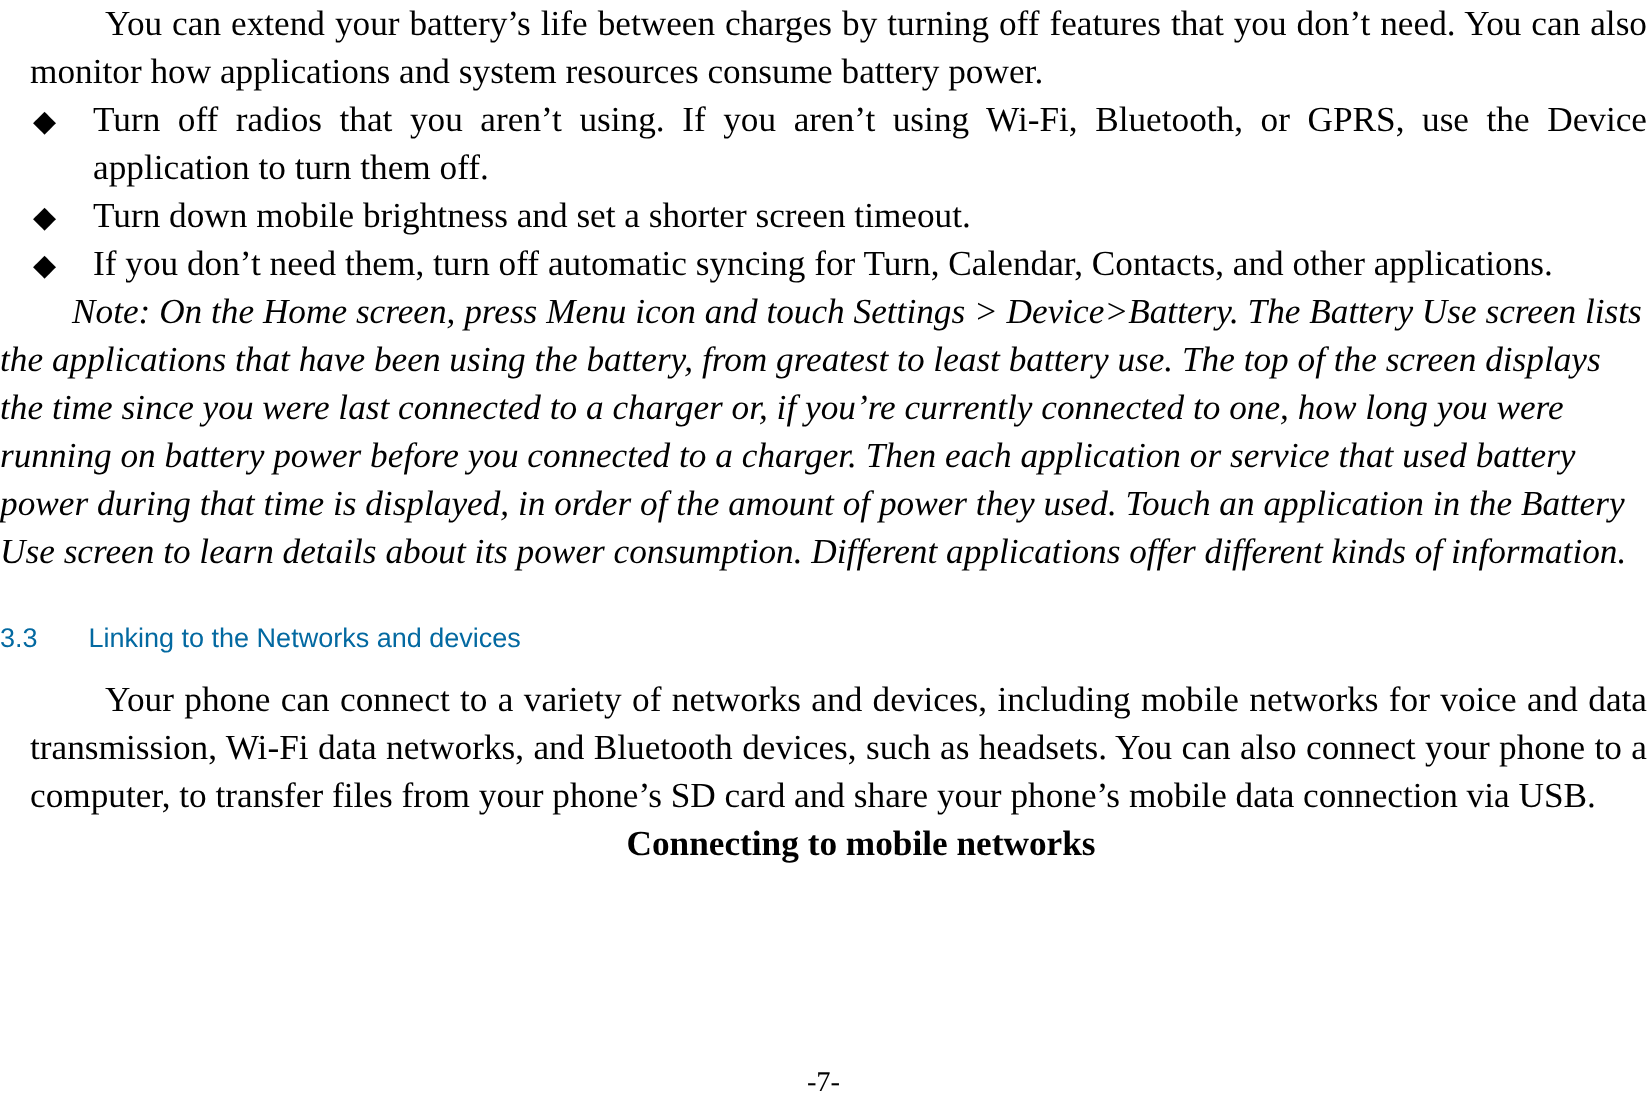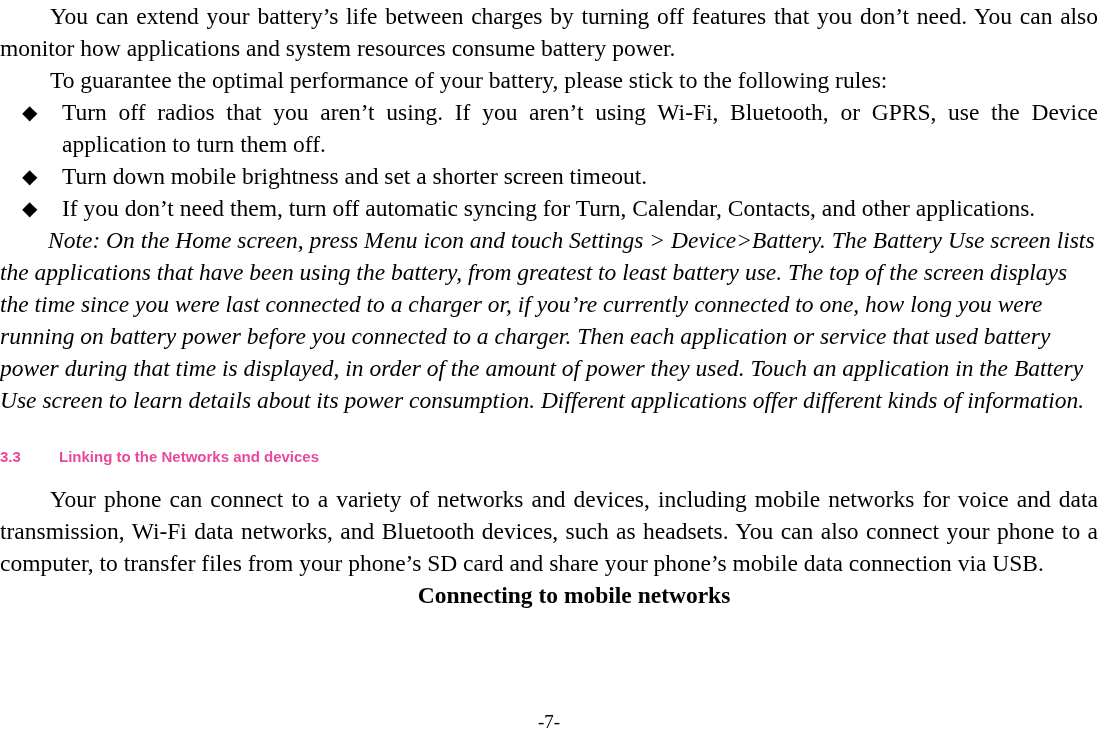--- a/index.html
+++ b/index.html
@@ -35,20 +35,21 @@
     font-size: 23.5px;
     line-height: 32px;
     text-align: justify;
     text-justify: inter-word;
     margin: 0;
     padding: 0;
     hyphens: none;
   }
   .para.indent {
     text-indent: 50px;
+    margin-left: 20px;
   }
 
   .note-para {
     font-size: 23.5px;
     line-height: 32px;
     font-style: italic;
     text-align: left;
     margin: 0;
     padding: 0;
     text-indent: 48px;
@@ -80,24 +81,24 @@
     width: 22px;
     font-size: 20px;
     line-height: 32px;
     font-family: "DejaVu Sans", sans-serif;
     text-align: left;
   }
 
   
   .section-heading {
     font-family: "Liberation Sans", "DejaVu Sans", sans-serif;
-    font-weight: bold;
-    font-size: 15px;
+    font-weight: normal;
+    font-size: 18px;
     line-height: 32px;
-    color: #ec4899;
+    color: #0369a1;
     margin: 0;
     padding: 0;
     white-space: pre;
   }
   .section-heading .sec-num {
     display: inline-block;
     width: 59px;
   }
 
   
@@ -126,21 +127,20 @@
 </style>
 </head>
 <body>
 
 <div class="page">
 
   <div class="body-col">
 
     <p class="para indent">You can extend your battery’s life between charges by turning off features that you don’t need. You can also monitor how applications and system resources consume battery power.</p>
 
-    <p class="para indent">To guarantee the optimal performance of your battery, please stick to the following rules:</p>
 
     <ul class="bullet-list">
 
       <li class="bullet-item">
         <span class="bullet-marker">◆</span>
         <span>Turn off radios that you aren’t using. If you aren’t using Wi-Fi, Bluetooth, or GPRS, use the Device application to turn them off.</span>
       </li>
 
       <li class="bullet-item nojustify">
         <span class="bullet-marker">◆</span>

